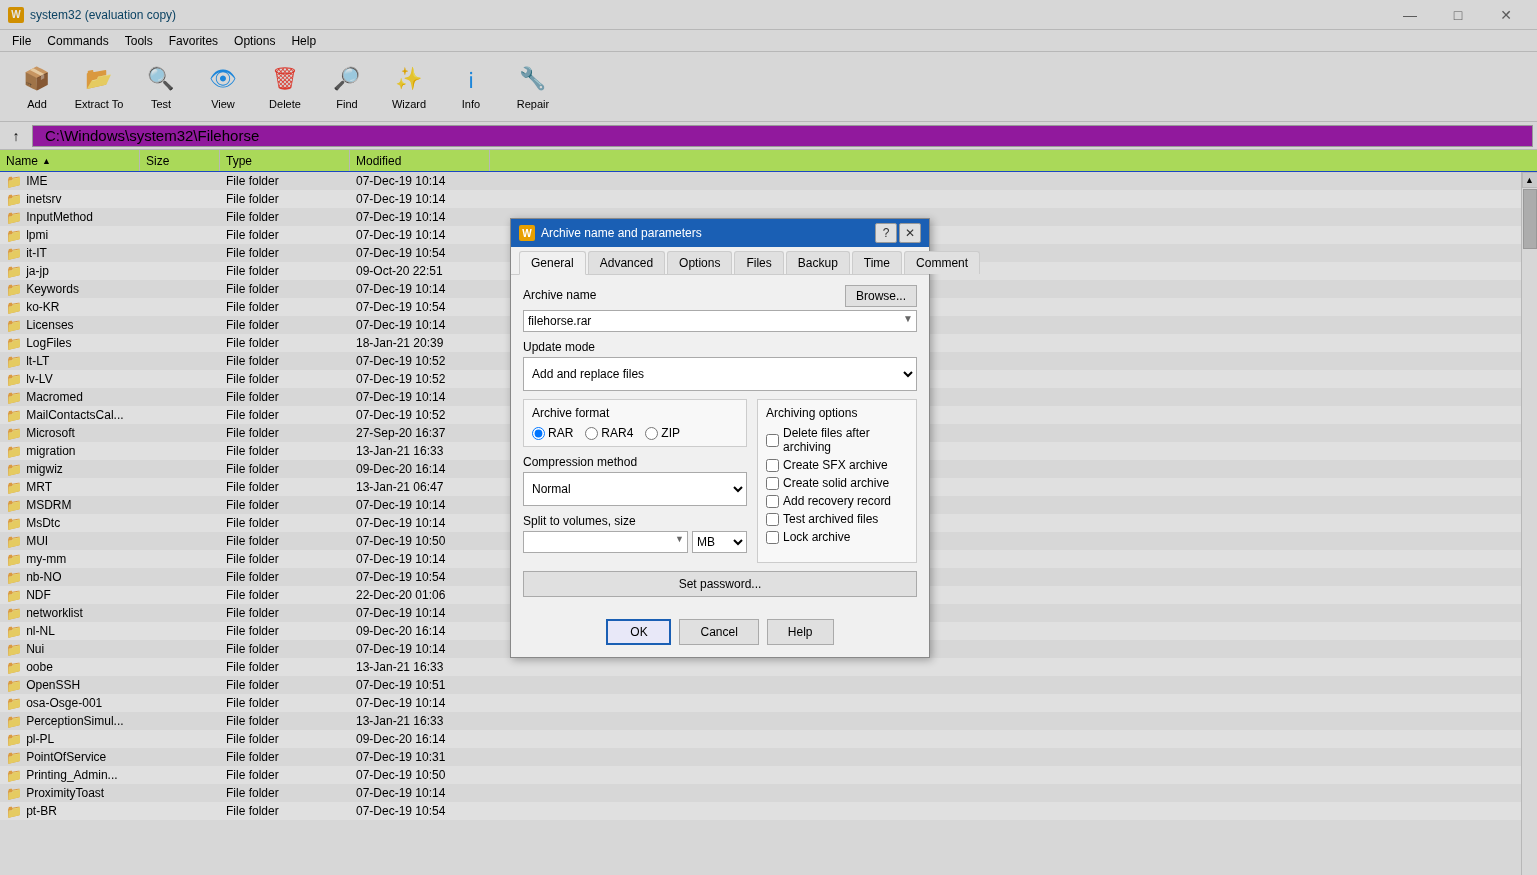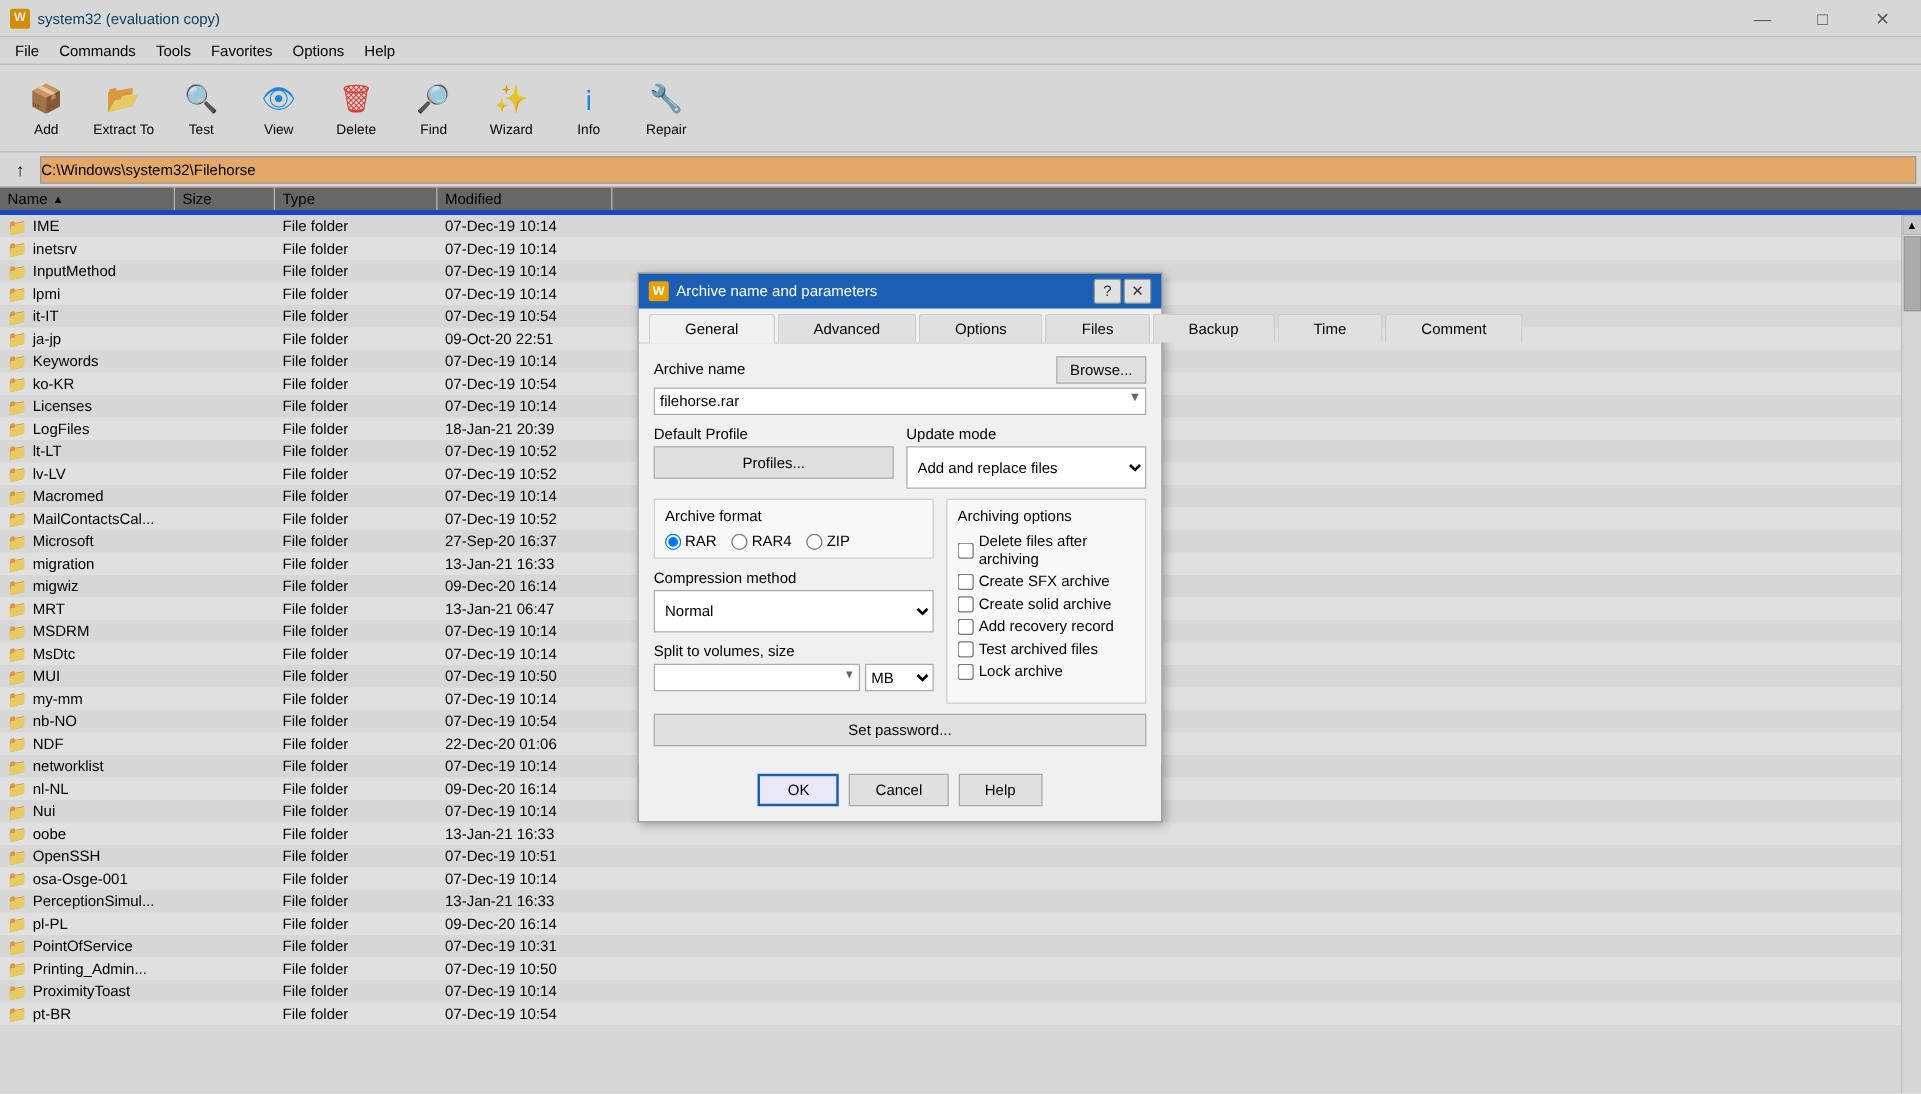--- a/index.html
+++ b/index.html
@@ -106,32 +106,32 @@
       background: transparent;
       border: 1px solid transparent;
       cursor: pointer;
       display: flex; align-items: center; justify-content: center;
       font-size: 14px;
     }
     .addr-input {
       flex: 1;
       height: 22px;
       border: 1px solid #aaa;
-      background: #fdba74;
-      padding: 0 0;
-      font-size: 12px;
+      background: #a21caf;
+      padding: 0 12px;
+      font-size: 15px;
     }
 
     
     .col-headers {
-      background: #737373;
+      background: #bef264;
       height: 22px;
       display: flex;
       align-items: center;
-      border-bottom: 4px solid #1d4ed8;
+      border-bottom: 1px solid #1d4ed8;
     }
     .col-header {
       padding: 2px 6px;
       font-size: 12px;
       cursor: pointer;
       border-right: 1px solid #ccc;
       height: 100%;
       display: flex; align-items: center;
     }
     .col-name { width: 140px; }
@@ -259,21 +259,21 @@
 
     
     .tab-bar {
       display: flex;
       background: #f0f0f0;
       padding: 4px 8px 0;
       gap: 2px;
       border-bottom: 1px solid #ccc;
     }
     .tab {
-      padding: 4px 28px;
+      padding: 4px 11px;
       border: 1px solid #ccc;
       background: #e0e0e0;
       cursor: pointer;
       font-size: 12px;
       border-bottom: none;
       border-radius: 3px 3px 0 0;
     }
     .tab.active {
       background: #f0f0f0;
       border-bottom: 1px solid #f0f0f0;
@@ -892,24 +892,20 @@
             <span class="form-label">Archive name</span>
             <button class="browse-btn">Browse...</button>
           </div>
           <div style="position:relative;">
             <input class="form-input" type="text" style="padding-right: 20px;" value="filehorse.rar">
             <span style="position:absolute;right:4px;top:3px;font-size:10px;color:#666;">▼</span>
           </div>
         </div>
 
         <div class="two-col">
-          <div class="col-left">
-            <span class="form-label">Default Profile</span>
-            <button class="browse-btn" style="width:100%; height:26px;">Profiles...</button>
-          </div>
           <div class="col-right">
             <span class="form-label">Update mode</span>
             <div style="position:relative;">
               <select class="form-select">
                 <option>Add and replace files</option>
                 <option>Add and update files</option>
                 <option>Freshen existing files</option>
                 <option>Synchronize archive contents</option>
               </select>
             </div>

